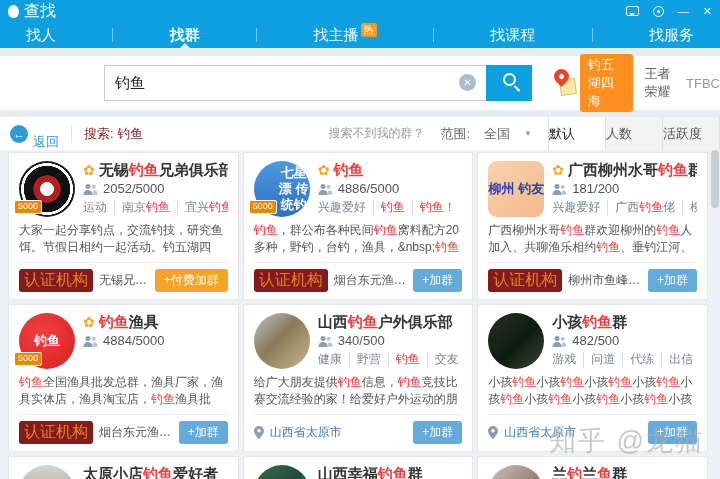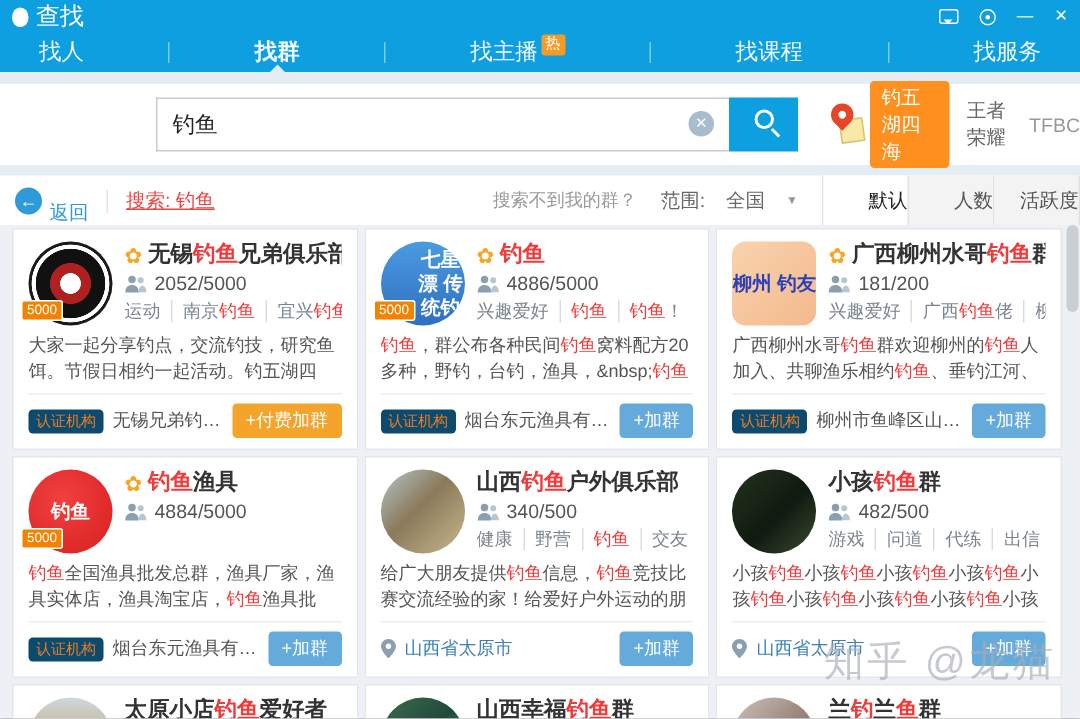--- a/index.html
+++ b/index.html
@@ -52,27 +52,27 @@
 
   .strip2 { height:7px; background:#e6edf2; }
 
   
   .toolbar { background:#fff; height:33px; display:flex; align-items:center; padding-left:10px; }
   .back { display:flex; align-items:center; gap:5px; cursor:pointer; }
   .back-circle { width:18px; height:18px; border-radius:50%; background:#2f9ad8; color:#fff; font-size:12px;
          line-height:18px; text-align:center; }
   .back-label { color:#2f9ad8; font-size:13px;margin-top:16px; }
   .tdiv { width:1px; height:16px; background:#e3e3e3; margin:0 12px; }
-  .search-label { color:#ef4444; font-size:13px;text-decoration:underline; }
+  .search-label { color:#7f1d1d; font-size:13px; }
   .t-spacer { flex:1; }
   .no-group { color:#999; font-size:12px; margin-right:16px; cursor:pointer; }
   .scope { color:#666; font-size:13px; display:flex; align-items:center; gap:14px; cursor:pointer; }
   .caret { font-size:8px; color:#999; }
   .sort-tabs { display:flex; height:33px; margin-left:16px; border-left:1px solid #e2e2e2; }
-  .sort-tab { width:57px; line-height:33px; text-align:right; font-size:13px; background:#f3f3f3; color:#555;
+  .sort-tab { width:57px; line-height:33px; text-align:left; font-size:13px; background:#f3f3f3; color:#555;
          border-right:1px solid #e2e2e2; cursor:pointer; }
   .sort-tab.active { background:#fff; color:#222; }
 
   
   .content { position:relative; padding:2px 12px 0 8px; display:grid; grid-template-columns:repeat(3,1fr);
          gap:4px; align-content:start; }
   .card { background:#fff; border:1px solid #e4e6ea; padding:8px 10px 0; cursor:pointer; overflow:hidden; }
   .card-top { display:flex; gap:8px; }
   .avatar { width:56px; height:56px; border-radius:50%; position:relative; flex:none; display:flex;
          align-items:center; justify-content:center; text-align:center; }
@@ -84,21 +84,21 @@
          white-space:nowrap; overflow:hidden; line-height:18px; }
   .cert-ico { color:#f5a623; font-size:14px; font-weight:normal; flex:none; }
   .member-row { display:flex; align-items:center; gap:5px; color:#555; font-size:13px; margin-top:2px; line-height:16px; }
   .m-ico svg { display:block; }
   .tag-row { margin-top:3px; font-size:12px; color:#7c8691; white-space:nowrap; overflow:hidden; line-height:15px; }
   .tag { display:inline-block; }
   .tag + .tag { border-left:1px solid #d9dde2; margin-left:7px; padding-left:7px; }
   .hl { color:#ee3b3b; }
   .desc { margin-top:5px; font-size:12px; color:#555; line-height:17px; height:34px; overflow:hidden; }
   .footer { display:flex; align-items:center; gap:6px; border-top:1px solid #ededed; margin-top:6px; padding:6px 0 7px; }
-  .chip { background:#0c4a6e; color:#f07c20; font-size:10px; padding:1px 5px; border-radius:3px; flex:none; }
+  .chip { background:#7f1d1d; color:#f07c20; font-size:16px; padding:1px 5px; border-radius:3px; flex:none; }
   .f-text { flex:1; min-width:0; overflow:hidden; text-overflow:ellipsis; white-space:nowrap; font-size:12px; color:#555; }
   .f-text.loc { color:#3a7fb8; }
   .pin { flex:none; display:flex; }
   .join { background:#64abdc; color:#fff; font-size:12px; padding:3px 9px; border-radius:3px; flex:none;
          border:none; cursor:pointer; font-family:"Liberation Sans",sans-serif; }
   .join.pay { background:#f5a42b; }
 
   .scrollbar { position:absolute; right:1px; top:150px; width:8px; height:326px; }
   .thumb { width:8px; height:58px; background:#c9ced3; border-radius:4px; }
 

